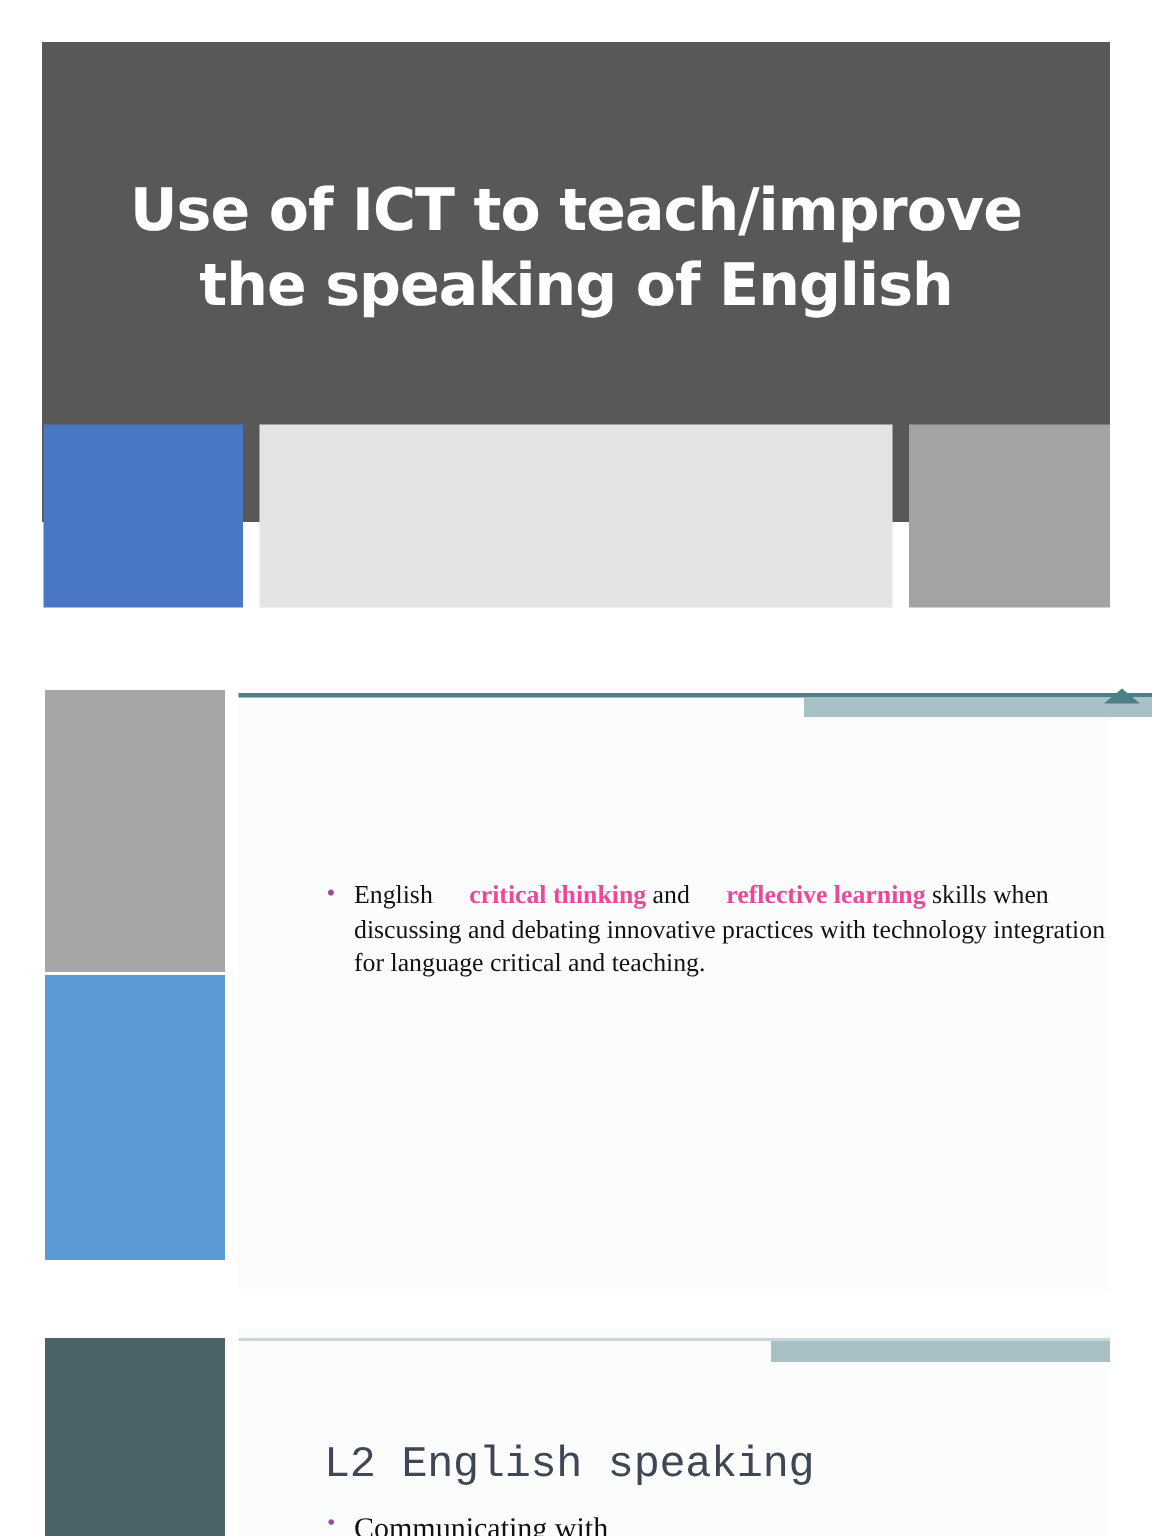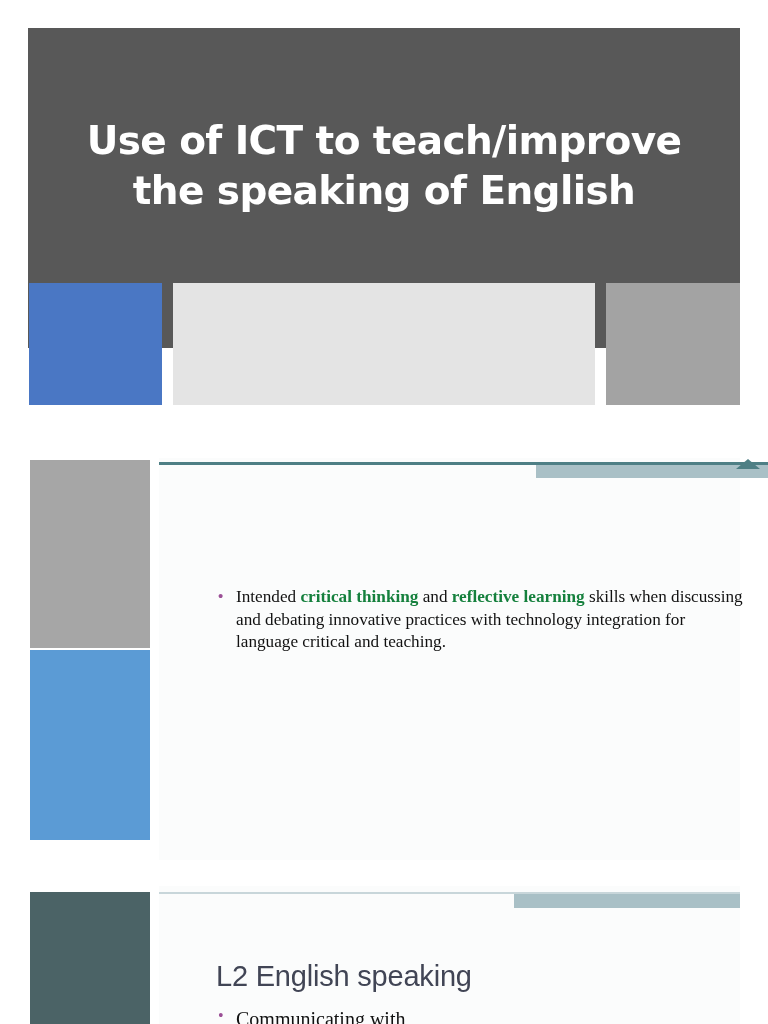--- a/index.html
+++ b/index.html
@@ -61,32 +61,32 @@
   .bullet { position:relative; padding-left:22px; margin-bottom:0px; }
   .bullet::before {
     content:"•"; position:absolute; left:4px; top:-1px;
     color:#9b4f96; font-size:15px; line-height:1.45;
   }
   .bullet p {
     font-family:"Liberation Serif", serif;
     font-size:17.2px; line-height:1.32; color:#111111;
   }
   .bullet b { font-weight:bold; }
-  .red { color:#15803d; font-weight:bold; }
+  .red { color:#ec4899; font-weight:bold;margin-left:20px; }
 
   
   .slide-three { position:absolute; left:28px; top:886px; width:712px; height:138px; overflow:hidden; }
   .s3-white { position:absolute; left:131px; top:0; width:581px; height:138px; background:#fbfcfc; }
   .s3-side-dark { position:absolute; left:2px; top:6px; width:120px; height:132px; background:#4b6366; }
   .s3-accent-wrap { position:absolute; left:131px; top:0; width:609px; height:22px; }
   .s3-accent-line { position:absolute; left:0; top:6px; width:609px; height:2px; background:#c8d6da; }
   .s3-accent-band { position:absolute; left:355px; top:8px; width:254px; height:14px; background:#a9c0c6; }
   .s3-heading {
     position:absolute; left:188px; top:74px;
-    font-family:Liberation Sans, sans-serif;
+    font-family:Liberation Mono, monospace;
     font-size:29px; color:#414555; letter-spacing:-0.2px;
   }
   .s3-bullet {
     position:absolute; left:186px; top:122px; width:520px;
     font-family:"Liberation Serif", serif;
     font-size:20px; color:#111111; padding-left:22px;
   }
   .s3-bullet::before {
     content:"•"; position:absolute; left:4px; top:-1px; color:#9b4f96; font-size:16px;
   }
@@ -113,21 +113,21 @@
 
     <div class="accent-wrap">
       <div class="accent-line"></div>
       <div class="accent-band"></div>
       <div class="accent-notch"></div>
     </div>
 
 
     <div class="bullets">
       <div class="bullet">
-        <p><span>Intended </span><span class="red">critical thinking</span><span> and </span><span class="red">reflective learning</span><span> skills when discussing and debating innovative practices with technology integration for language critical and teaching.</span></p>
+        <p><span>English </span><span class="red">critical thinking</span><span> and </span><span class="red">reflective learning</span><span> skills when discussing and debating innovative practices with technology integration for language critical and teaching.</span></p>
       </div>
     </div>
   </div>
 
   <div class="slide-three">
     <div class="s3-white"></div>
     <div class="s3-side-dark"></div>
 
     <div class="s3-accent-wrap">
       <div class="s3-accent-line"></div>

